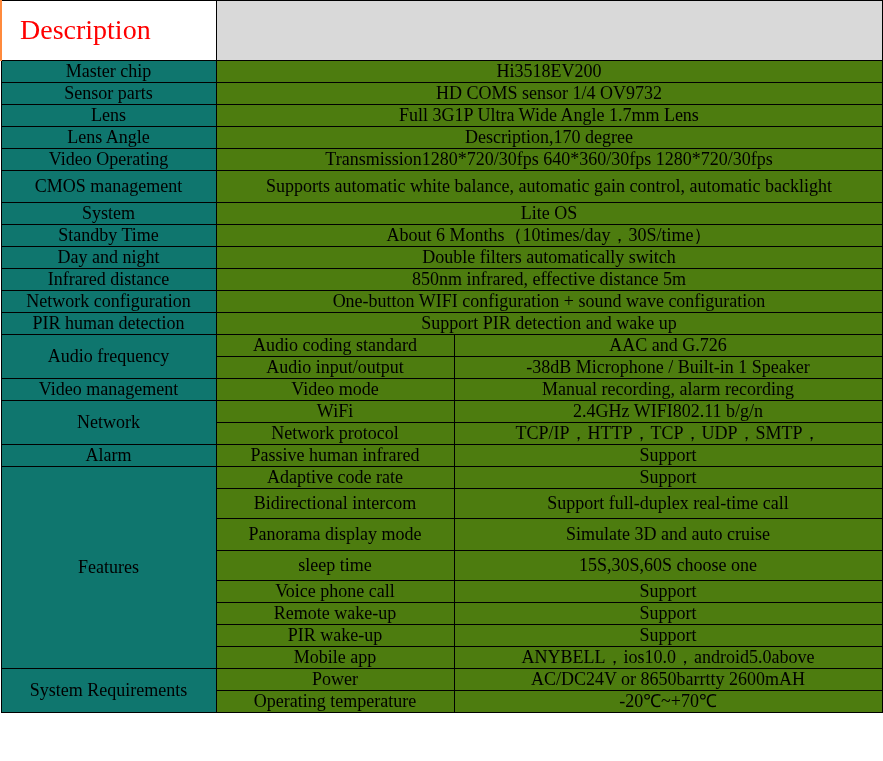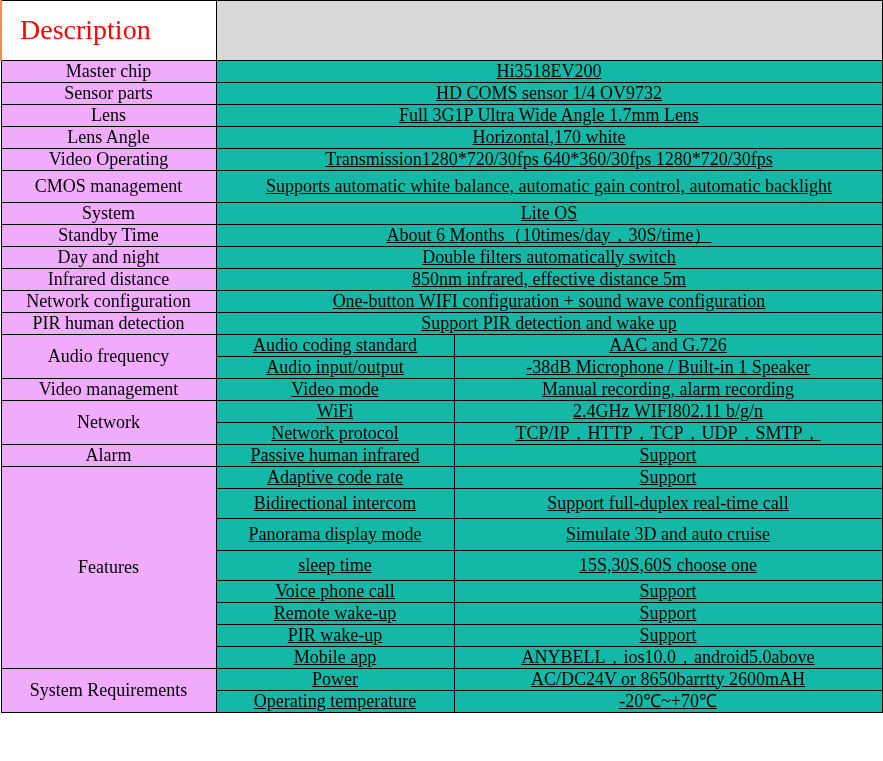--- a/index.html
+++ b/index.html
@@ -18,25 +18,24 @@
   td {
     border: 1px solid #000;
     text-align: center;
     vertical-align: middle;
     font-size: 18px;
     padding: 0 2px;
     height: 22px;
     line-height: 1.1;
   }
   td.label {
-    background: #f0abfc;
+    background: #0f766e;
   }
   td.val, td.sub {
-    background: #14b8a6;
-    text-decoration: underline;
+    background: #4d7c0f;
   }
   td.header-title {
     background: #fff;
     color: #ff0000;
     font-size: 28px;
     text-align: left;
     padding-left: 18px;
     height: 60px;
     border-left: 2.5px solid #ff8a3c;
   }
@@ -70,21 +69,21 @@
   <tr>
     <td class="label">Sensor parts</td>
     <td class="val" colspan="2">HD COMS sensor 1/4  OV9732</td>
   </tr>
   <tr>
     <td class="label">Lens</td>
     <td class="val" colspan="2">Full 3G1P Ultra Wide Angle 1.7mm Lens</td>
   </tr>
   <tr>
     <td class="label">Lens Angle</td>
-    <td class="val" colspan="2">Horizontal,170 white</td>
+    <td class="val" colspan="2">Description,170 degree</td>
   </tr>
   <tr>
     <td class="label">Video Operating</td>
     <td class="val" colspan="2">Transmission1280*720/30fps  640*360/30fps  1280*720/30fps</td>
   </tr>
   <tr style="height:32px;">
     <td class="label">CMOS management</td>
     <td class="val" colspan="2">Supports automatic white balance, automatic gain control, automatic backlight</td>
   </tr>
   <tr>

